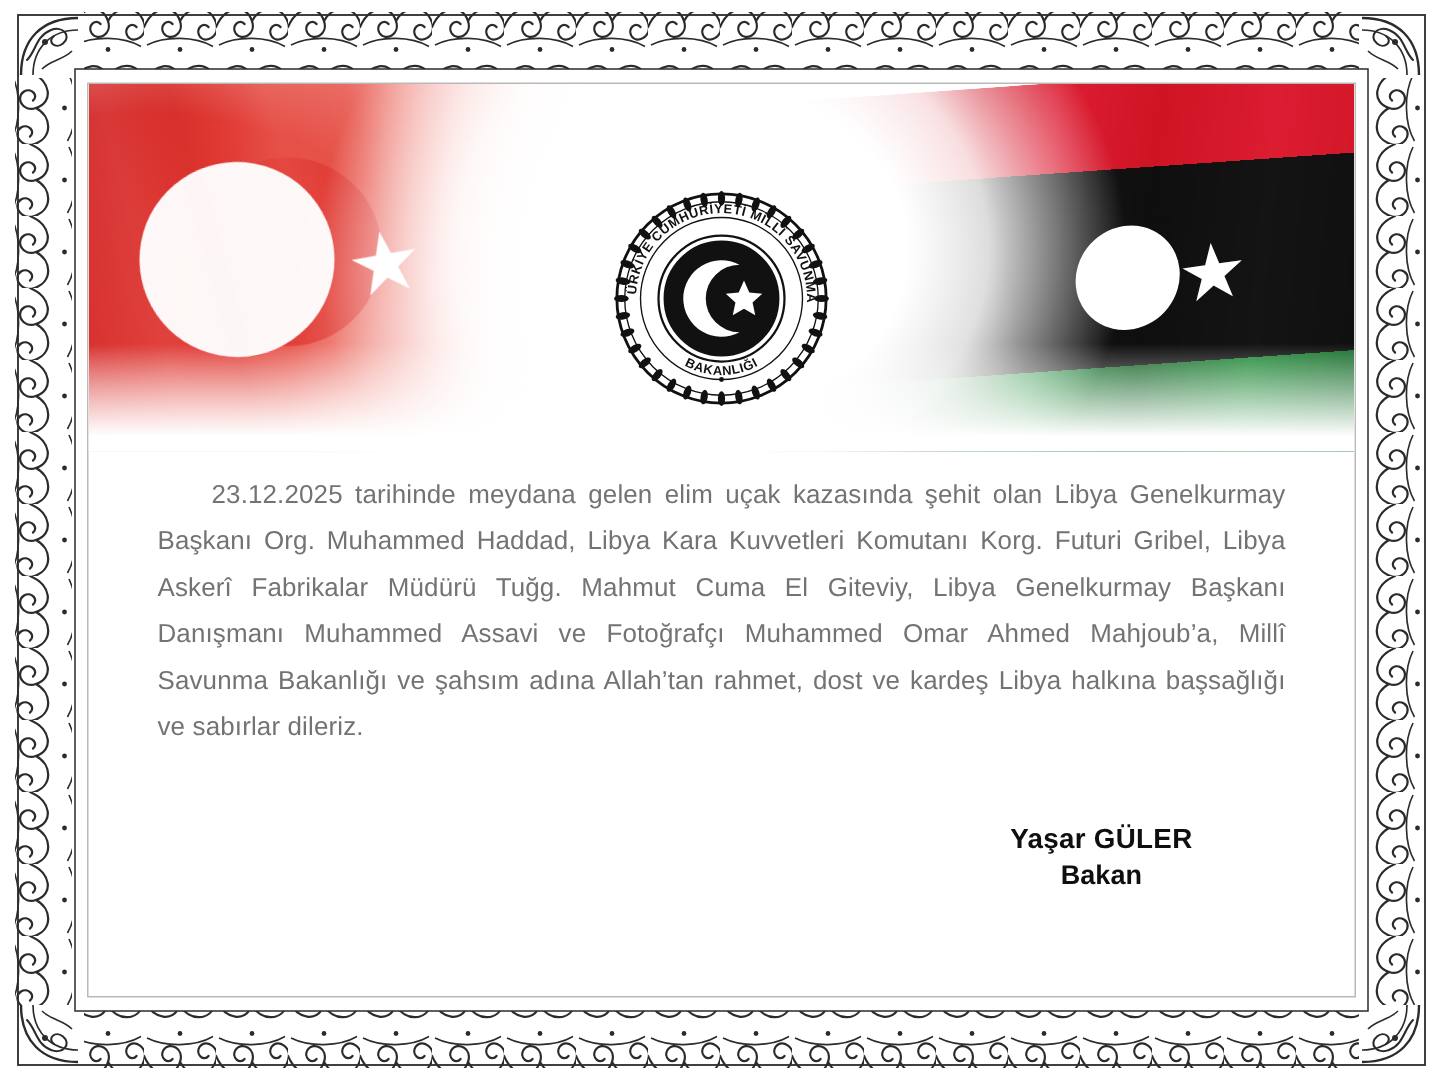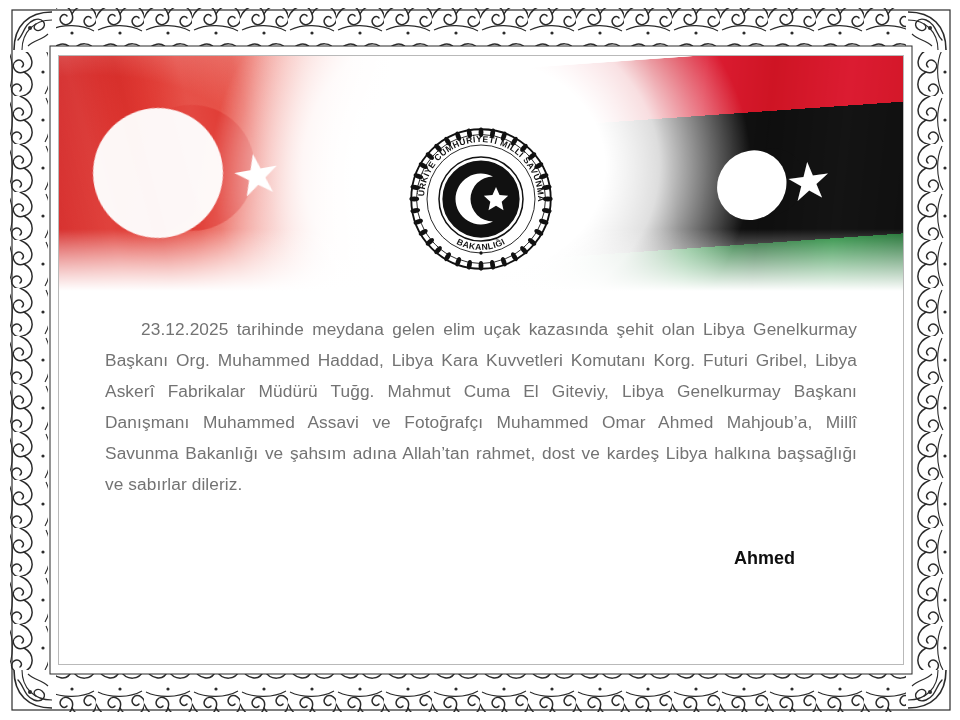--- a/index.html
+++ b/index.html
@@ -445,17 +445,18 @@
         <path d="M116 70 A34 34 0 1 0 116 130 A27 27 0 1 1 116 70 Z" fill="#ffffff"></path>
         <polygon fill="#ffffff" points="120,84 124.7,94.6 136.2,95.8 127.6,103.6 130,114.9 120,109.1 110,114.9 112.4,103.6 103.8,95.8 115.3,94.6"></polygon>
       </svg>
     </div>
 
     <div class="body-wrap">
       <p class="body-text">23.12.2025 tarihinde meydana gelen elim uçak kazasında şehit olan Libya Genelkurmay Başkanı Org. Muhammed Haddad, Libya Kara Kuvvetleri Komutanı Korg. Futuri Gribel, Libya Askerî Fabrikalar Müdürü Tuğg. Mahmut Cuma El Giteviy, Libya Genelkurmay Başkanı Danışmanı Muhammed Assavi ve Fotoğrafçı Muhammed Omar Ahmed Mahjoub’a, Millî Savunma Bakanlığı ve şahsım adına Allah’tan rahmet, dost ve kardeş Libya halkına başsağlığı ve sabırlar dileriz.</p>
     </div>
 
     <div class="signature">
-      <div class="sig-title">Ahmed</div>
+      <div class="sig-name">Yaşar GÜLER</div>
+      <div class="sig-title">Bakan</div>
     </div>
 
   </div>
 </div>
 
 </body></html>

